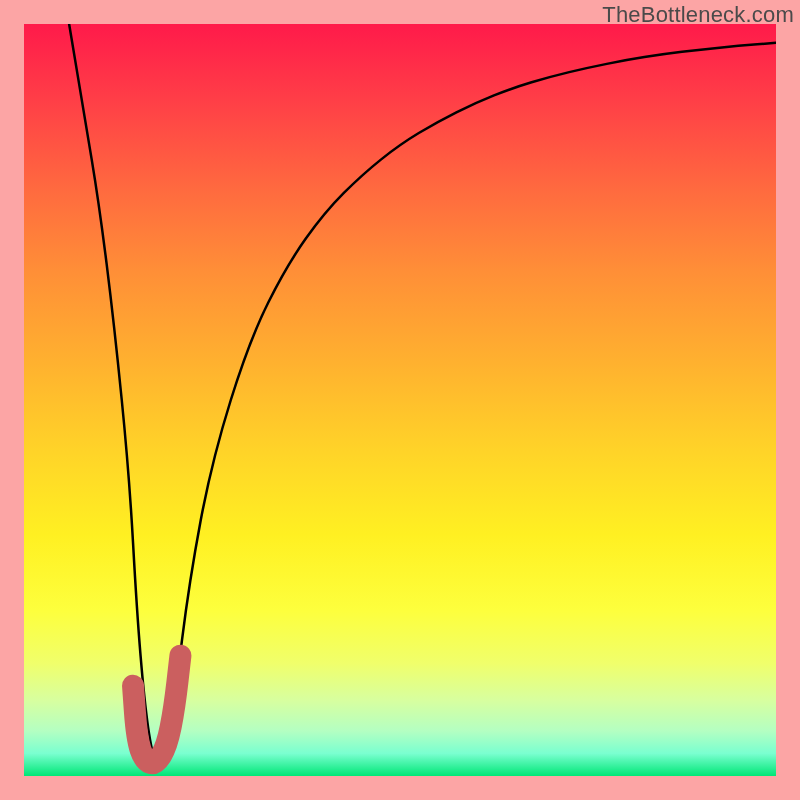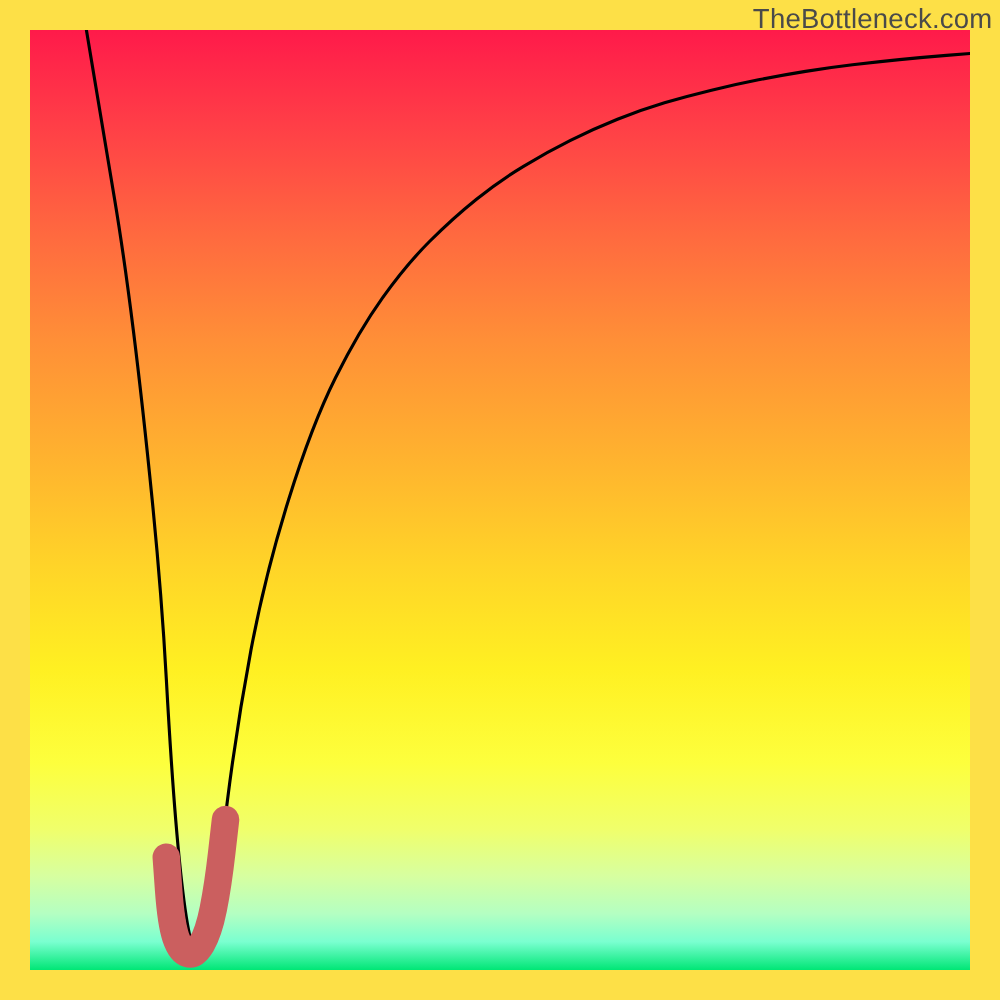--- a/index.html
+++ b/index.html
@@ -10,21 +10,21 @@
     background: #000;
     overflow: hidden;
     font-family: Arial, Helvetica, sans-serif;
   }
   .frame {
     position: absolute;
     left: 0;
     top: 0;
     width: 800px;
     height: 800px;
-    background: #fde047;
+    background: #fca5a5;
   }
   .plot-area {
     position: absolute;
     left: 24px;
     top: 24px;
     width: 752px;
     height: 752px;
     overflow: hidden;
   }
   .gradient {

